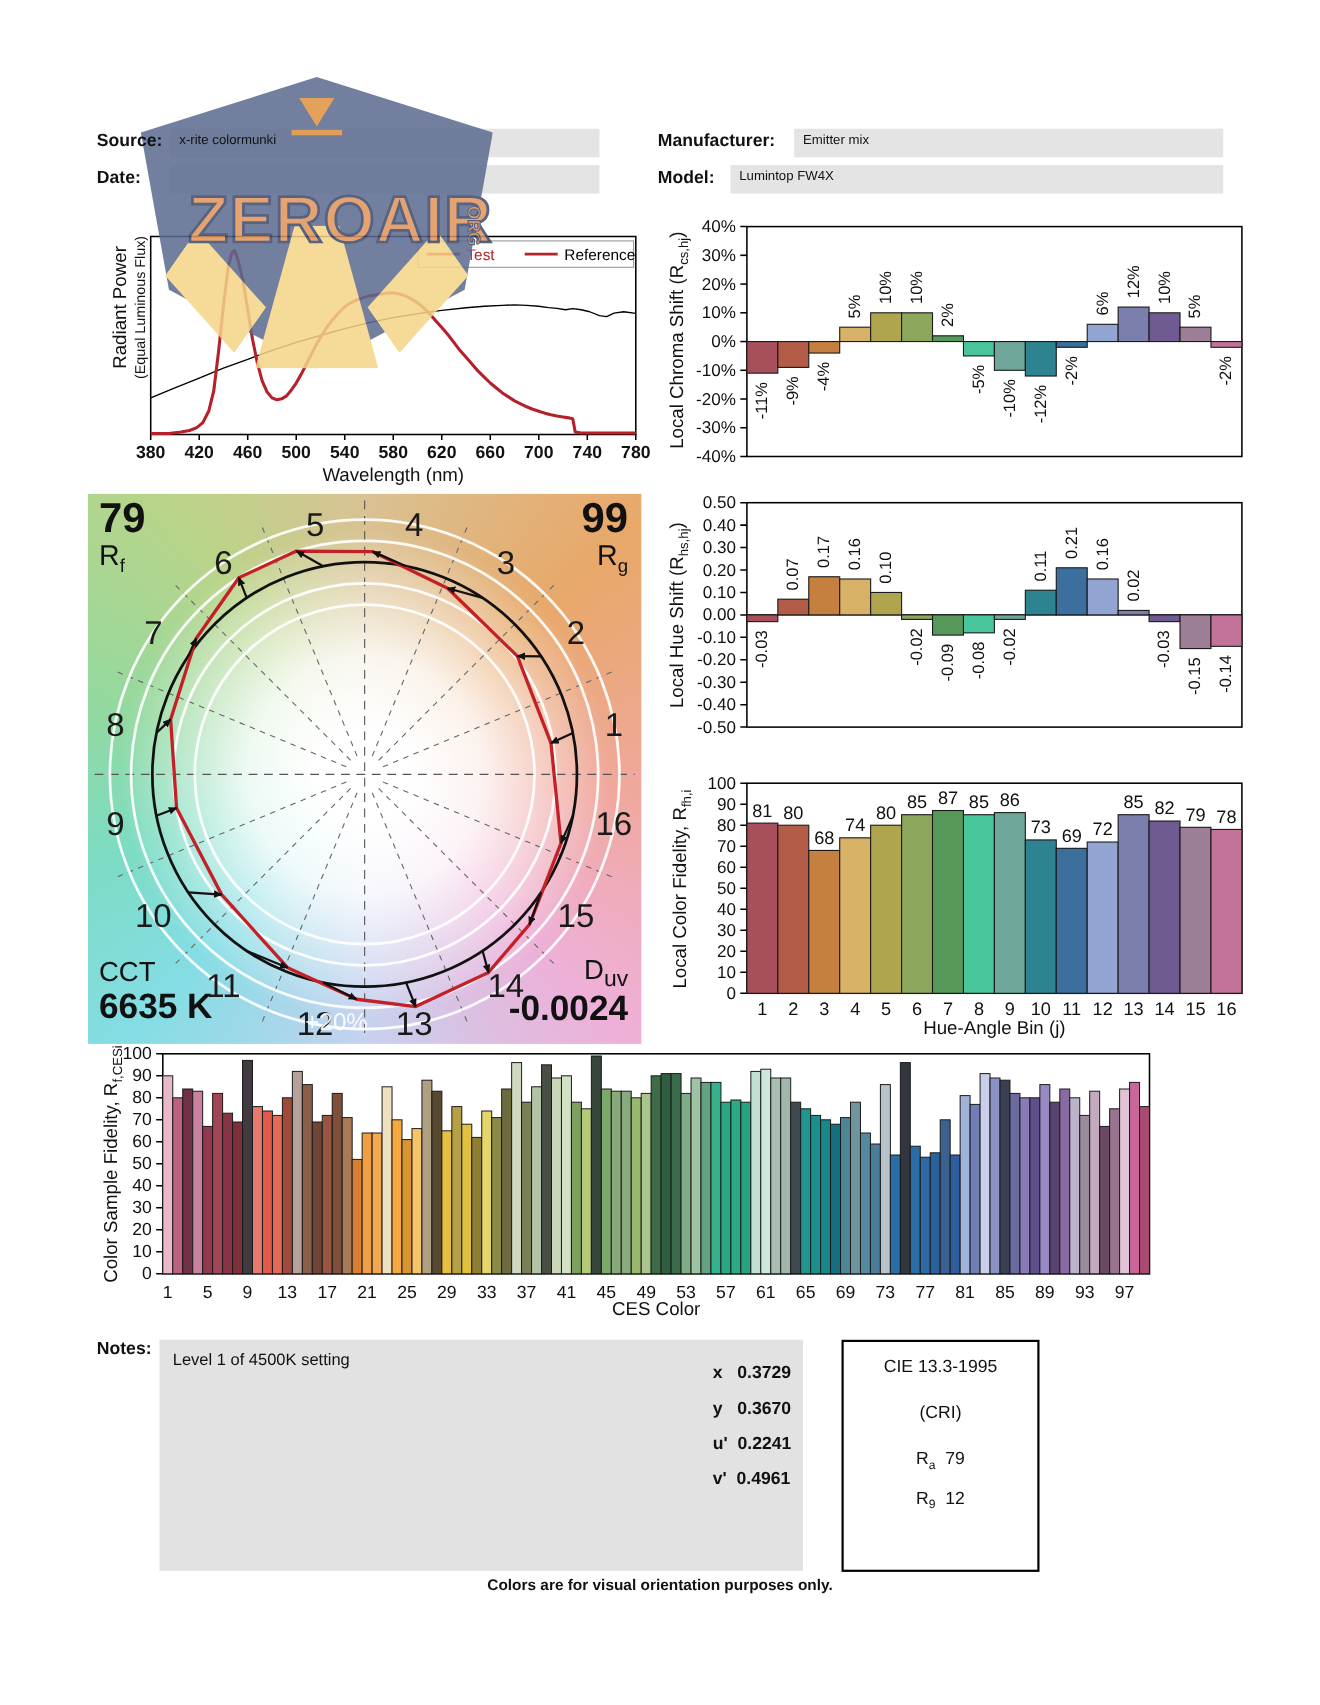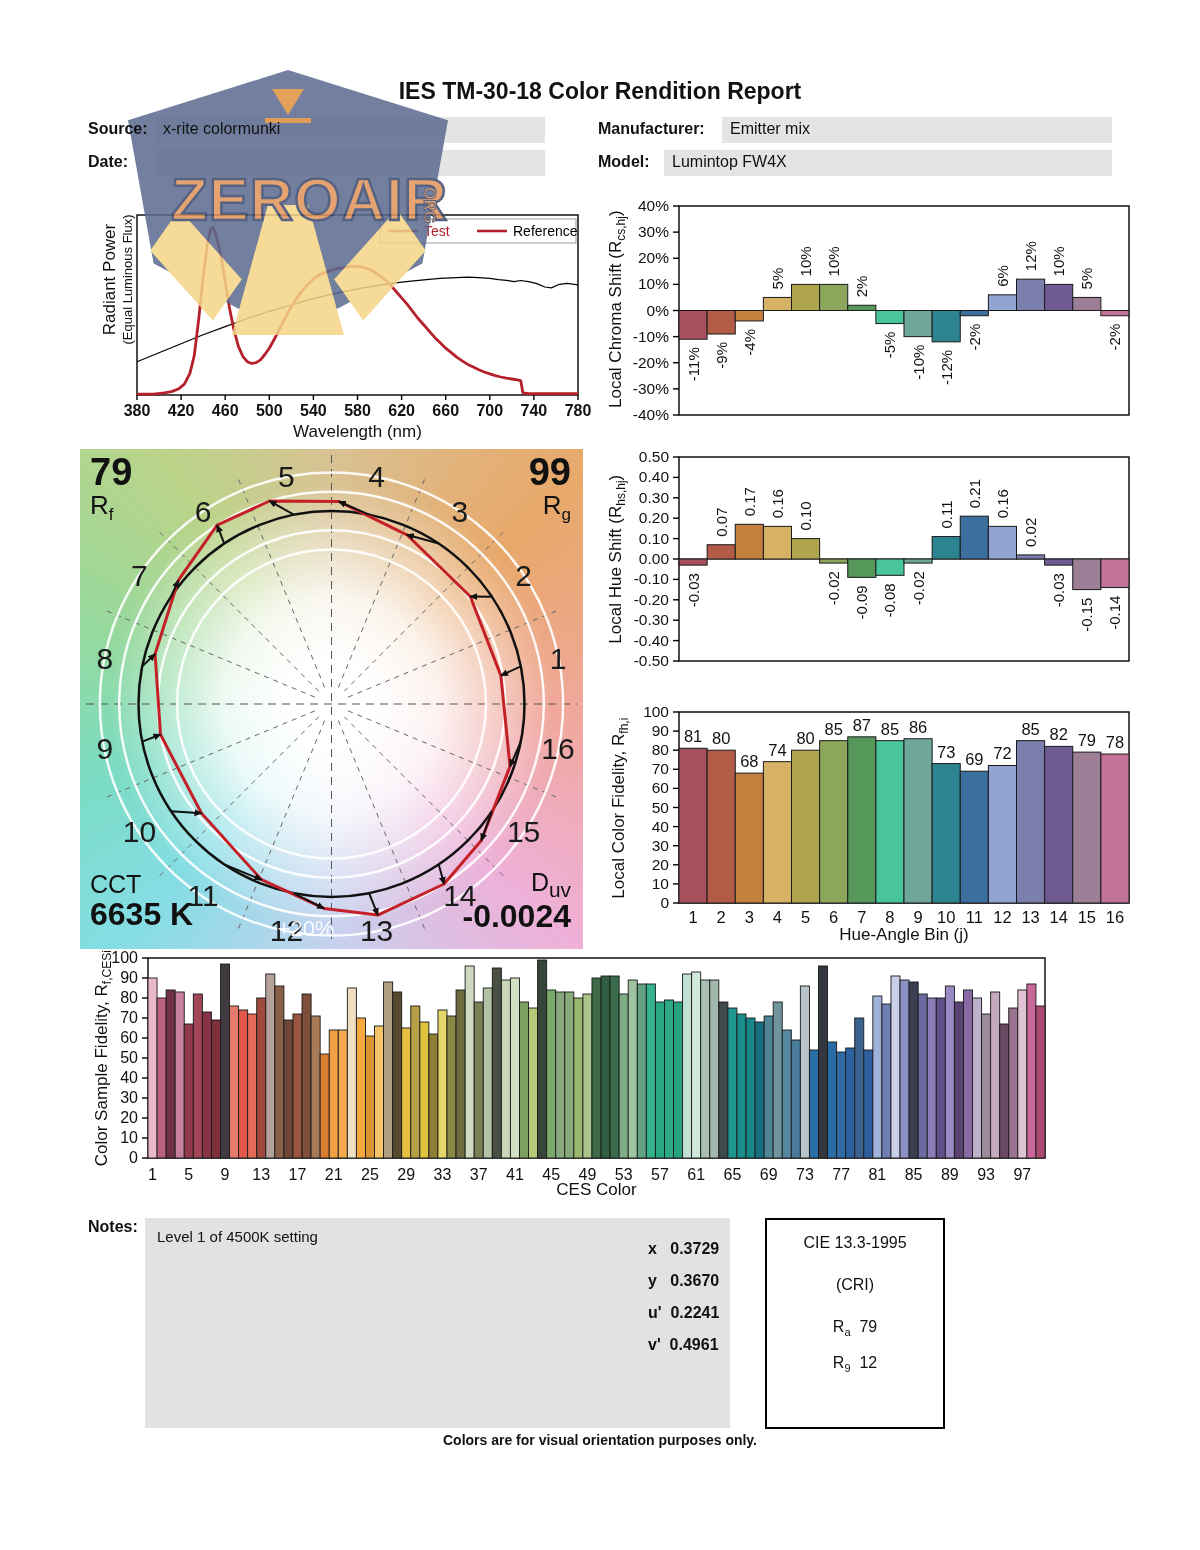--- a/index.html
+++ b/index.html
@@ -2,21 +2,21 @@
 <html><head>
 <meta charset="utf-8">
 <style>
   html,body{margin:0;padding:0;background:#fff;}
   .page{position:relative;width:1200px;height:1550px;background:#fff;overflow:hidden;
         font-family:"Liberation Sans",sans-serif;color:#111;}
   .abs{position:absolute;}
   .title{width:1200px;top:78px;left:0;text-align:center;font-size:23px;font-weight:bold;z-index:6;}
   .hdr-label{font-size:16px;font-weight:bold;z-index:6;}
   .hdr-field{background:#e4e4e4;height:26px;z-index:4;}
-  .hdr-value{font-size:16px;z-index:6;padding-top:3px;}
+  .hdr-value{font-size:12px;z-index:6;padding-top:3px;}
   
   .logo{left:128px;top:70px;width:320px;height:265px;opacity:.86;z-index:5;pointer-events:none;}
   .badge{position:absolute;inset:0;background:#5c6b90;
          clip-path:polygon(50% 0%,100% 19%,92% 73%,50% 100%,8% 73%,0% 19%);}
   .logo-tri{position:absolute;left:50%;top:7%;transform:translateX(-50%);width:0;height:0;
             border-left:16px solid transparent;border-right:16px solid transparent;border-top:26px solid #e0923f;}
   .logo-tribar{position:absolute;left:50%;top:18%;transform:translateX(-50%);width:46px;height:5px;background:#e0923f;}
   .leg-c{position:absolute;left:50%;bottom:0;transform:translateX(-50%);width:112px;height:130px;
          background:#f4d488;clip-path:polygon(32% 0,68% 0,100% 100%,0% 100%);}
   .leg-l{position:absolute;left:7%;bottom:13%;width:92px;height:72px;background:#f4d488;
@@ -52,21 +52,20 @@
   .cri-box{left:765px;top:1218px;width:176px;height:207px;border:2px solid #000;background:#fff;text-align:center;}
   .cri-line{font-size:16px;font-weight:normal;margin-top:14px;}
   .cri-line sub{font-size:11px;}
   .footer{left:0;top:1432px;width:1200px;text-align:center;font-size:14px;font-weight:bold;}
 </style>
 </head>
 <body>
 
 <div class="page">
 
-  <div class="abs title">IES TM-30-18 Color Rendition Report</div>
   <div class="abs hdr-label" style="left:88px;top:120px;">Source:</div>
   <div class="abs hdr-field" style="left:155px;top:117px;width:390px;"></div>
   <div class="abs hdr-value" style="left:163px;top:117px;">x-rite colormunki</div>
   <div class="abs hdr-label" style="left:88px;top:153px;">Date:</div>
   <div class="abs hdr-field" style="left:155px;top:150px;width:390px;"></div>
   <div class="abs hdr-value" style="left:163px;top:150px;"></div>
   <div class="abs hdr-label" style="left:598px;top:120px;">Manufacturer:</div>
   <div class="abs hdr-field" style="left:722px;top:117px;width:390px;"></div>
   <div class="abs hdr-value" style="left:730px;top:117px;">Emitter mix</div>
   <div class="abs hdr-label" style="left:598px;top:153px;">Model:</div>

